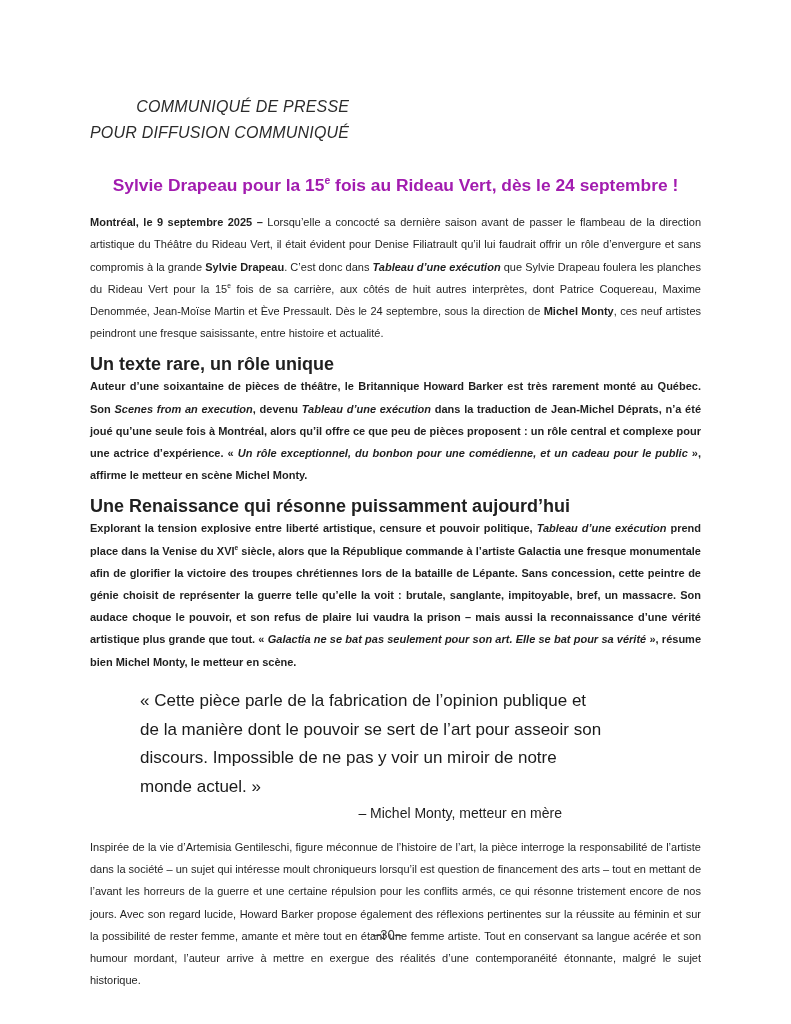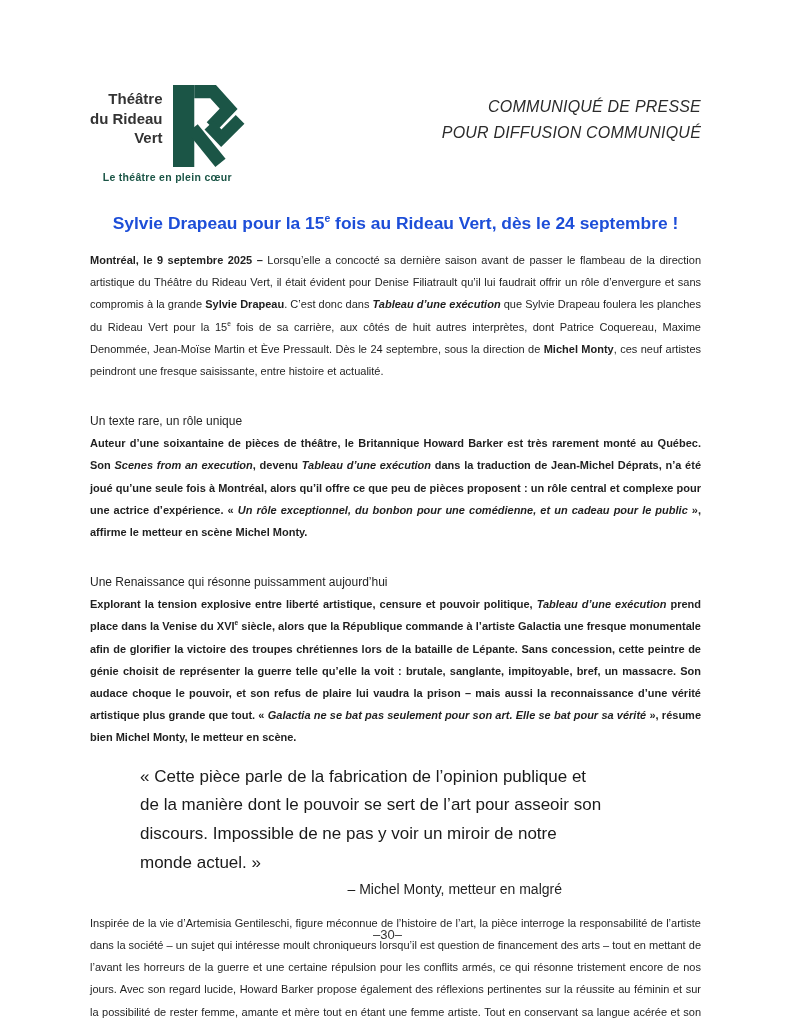--- a/index.html
+++ b/index.html
@@ -17,83 +17,65 @@
   .logo-block { display: inline-flex; flex-direction: column; align-items: center; }
   .logo-top { display: flex; align-items: flex-start; gap: 10px; }
   .logo-name { text-align: right; font-weight: bold; font-size: 15px; line-height: 1.3; color: #333; padding-top: 5px; }
   .logo-name span { display: block; }
   .logo-mark { width: 72px; height: 84px; }
   .logo-tagline { font-size: 10.5px; font-weight: bold; color: var(--brand); margin-top: 3px; letter-spacing: 0.3px; white-space: nowrap; }
   .press { text-align: right; font-size: 16px; line-height: 1.6; color: #2b2b2b; padding-top: 10px; letter-spacing: 0.2px; font-style: italic; }
   .press span { display: block; }
 
   
-  .headline { text-align: center; font-size: 17.4px; font-weight: bold; margin-top: 30px; color: #1d4ed8; }
+  .headline { text-align: center; font-size: 17.4px; font-weight: bold; margin-top: 30px; color: #a21caf; }
   .subtitle { text-align: center; font-size: 19.6px; font-weight: bold; margin-top: 5px; color: #141414; }
   sup { font-size: 0.6em; vertical-align: super; line-height: 0; }
 
   
   .para { font-size: 11px; line-height: 22.2px; text-align: justify; margin-top: 15px; }
   .para.tight { margin-top: 0; font-weight: bold; }
-  .section-heading { font-size: 12px; font-weight: normal; margin-top: 28px; line-height: 22px; }
+  .section-heading { font-size: 18px; font-weight: bold; margin-top: 9px; line-height: 22px; }
 
   
   .quote-block { margin: 14px 95px 0 50px; }
   .quote-text { font-size: 17px; line-height: 28.8px; text-align: left; color: #1a1a1a; }
   .quote-attr { text-align: right; padding-right: 44px; font-size: 14px; margin-top: 3px; }
 
   
   .footer { position: absolute; left: 0; right: 16px; top: 927px; text-align: center; font-size: 13px; color: #333; }
 </style>
 </head>
 <body>
 
 <div class="page">
 
   <div class="content">
 
     <div class="header">
-      <div class="logo-block">
-        <div class="logo-top">
-          <div class="logo-name">
-            <span>Théâtre</span>
-            <span>du Rideau</span>
-            <span>Vert</span>
-          </div>
-          <svg class="logo-mark" viewBox="0 0 88 100" xmlns="http://www.w3.org/2000/svg">
-            <g fill="none" stroke="var(--brand)">
-              <path d="M13,0 V100" stroke-width="26"></path>
-              <path d="M26,8 H49 L68,29 L47,51" stroke-width="16"></path>
-              <path d="M44,49 L59,65 L82,42" stroke-width="15"></path>
-              <path d="M24,53 L58,95" stroke-width="16"></path>
-            </g>
-          </svg>
-        </div>
-        <div class="logo-tagline">Le théâtre en plein cœur</div>
-      </div>
 
       <div class="press">
         <span>COMMUNIQUÉ DE PRESSE</span>
         <span>POUR DIFFUSION COMMUNIQUÉ</span>
       </div>
     </div>
 
     <div class="headline"><span>Sylvie Drapeau pour la 15</span><sup>e</sup><span> fois au Rideau Vert, dès le 24 septembre !</span></div>
 
     <p class="para"><span style="font-weight: bold;">Montréal, le 9 septembre 2025 – </span><span>Lorsqu’elle a concocté sa dernière saison avant de passer le flambeau de la direction artistique du Théâtre du Rideau Vert, il était évident pour Denise Filiatrault qu’il lui faudrait offrir un rôle d’envergure et sans compromis à la grande </span><span style="font-weight: bold;">Sylvie Drapeau</span><span>. C’est donc dans </span><span style="font-weight: bold; font-style: italic;">Tableau d’une exécution</span><span> que Sylvie Drapeau foulera les planches du Rideau Vert pour la 15</span><sup>e</sup><span> fois de sa carrière, aux côtés de huit autres interprètes, dont Patrice Coquereau, Maxime Denommée, Jean-Moïse Martin et Ève Pressault. Dès le 24 septembre, sous la direction de </span><span style="font-weight: bold;">Michel Monty</span><span>, ces neuf artistes peindront une fresque saisissante, entre histoire et actualité.</span></p>
 
     <div class="section-heading">Un texte rare, un rôle unique</div>
     <p class="para tight"><span>Auteur d’une soixantaine de pièces de théâtre, le Britannique Howard Barker est très rarement monté au Québec. Son </span><span style="font-style: italic;">Scenes from an execution</span><span>, devenu </span><span style="font-style: italic;">Tableau d’une exécution</span><span> dans la traduction de Jean-Michel Déprats, n’a été joué qu’une seule fois à Montréal, alors qu’il offre ce que peu de pièces proposent : un rôle central et complexe pour une actrice d’expérience. « </span><span style="font-style: italic;">Un rôle exceptionnel, du bonbon pour une comédienne, et un cadeau pour le public</span><span> », affirme le metteur en scène Michel Monty.</span></p>
 
     <div class="section-heading">Une Renaissance qui résonne puissamment aujourd’hui</div>
     <p class="para tight"><span>Explorant la tension explosive entre liberté artistique, censure et pouvoir politique, </span><span style="font-style: italic;">Tableau d’une exécution</span><span> prend place dans la Venise du XVI</span><sup>e</sup><span> siècle, alors que la République commande à l’artiste Galactia une fresque monumentale afin de glorifier la victoire des troupes chrétiennes lors de la bataille de Lépante. Sans concession, cette peintre de génie choisit de représenter la guerre telle qu’elle la voit : brutale, sanglante, impitoyable, bref, un massacre. Son audace choque le pouvoir, et son refus de plaire lui vaudra la prison – mais aussi la reconnaissance d’une vérité artistique plus grande que tout. « </span><span style="font-style: italic;">Galactia ne se bat pas seulement pour son art. Elle se bat pour sa vérité</span><span> », résume bien Michel Monty, le metteur en scène.</span></p>
 
     <div class="quote-block">
       <div class="quote-text">« Cette pièce parle de la fabrication de l’opinion publique et de la manière dont le pouvoir se sert de l’art pour asseoir son discours. Impossible de ne pas y voir un miroir de notre monde actuel. »</div>
-      <div class="quote-attr">– Michel Monty, metteur en malgré</div>
+      <div class="quote-attr">– Michel Monty, metteur en mère</div>
     </div>
 
     <p class="para"><span>Inspirée de la vie d’Artemisia Gentileschi, figure méconnue de l’histoire de l’art, la pièce interroge la responsabilité de l’artiste dans la société – un sujet qui intéresse moult chroniqueurs lorsqu’il est question de financement des arts – tout en mettant de l’avant les horreurs de la guerre et une certaine répulsion pour les conflits armés, ce qui résonne tristement encore de nos jours. Avec son regard lucide, Howard Barker propose également des réflexions pertinentes sur la réussite au féminin et sur la possibilité de rester femme, amante et mère tout en étant une femme artiste. Tout en conservant sa langue acérée et son humour mordant, l’auteur arrive à mettre en exergue des réalités d’une contemporanéité étonnante, malgré le sujet historique.</span></p>
 
   </div>
 
   <div class="footer">–30–</div>
 
 </div>
 

